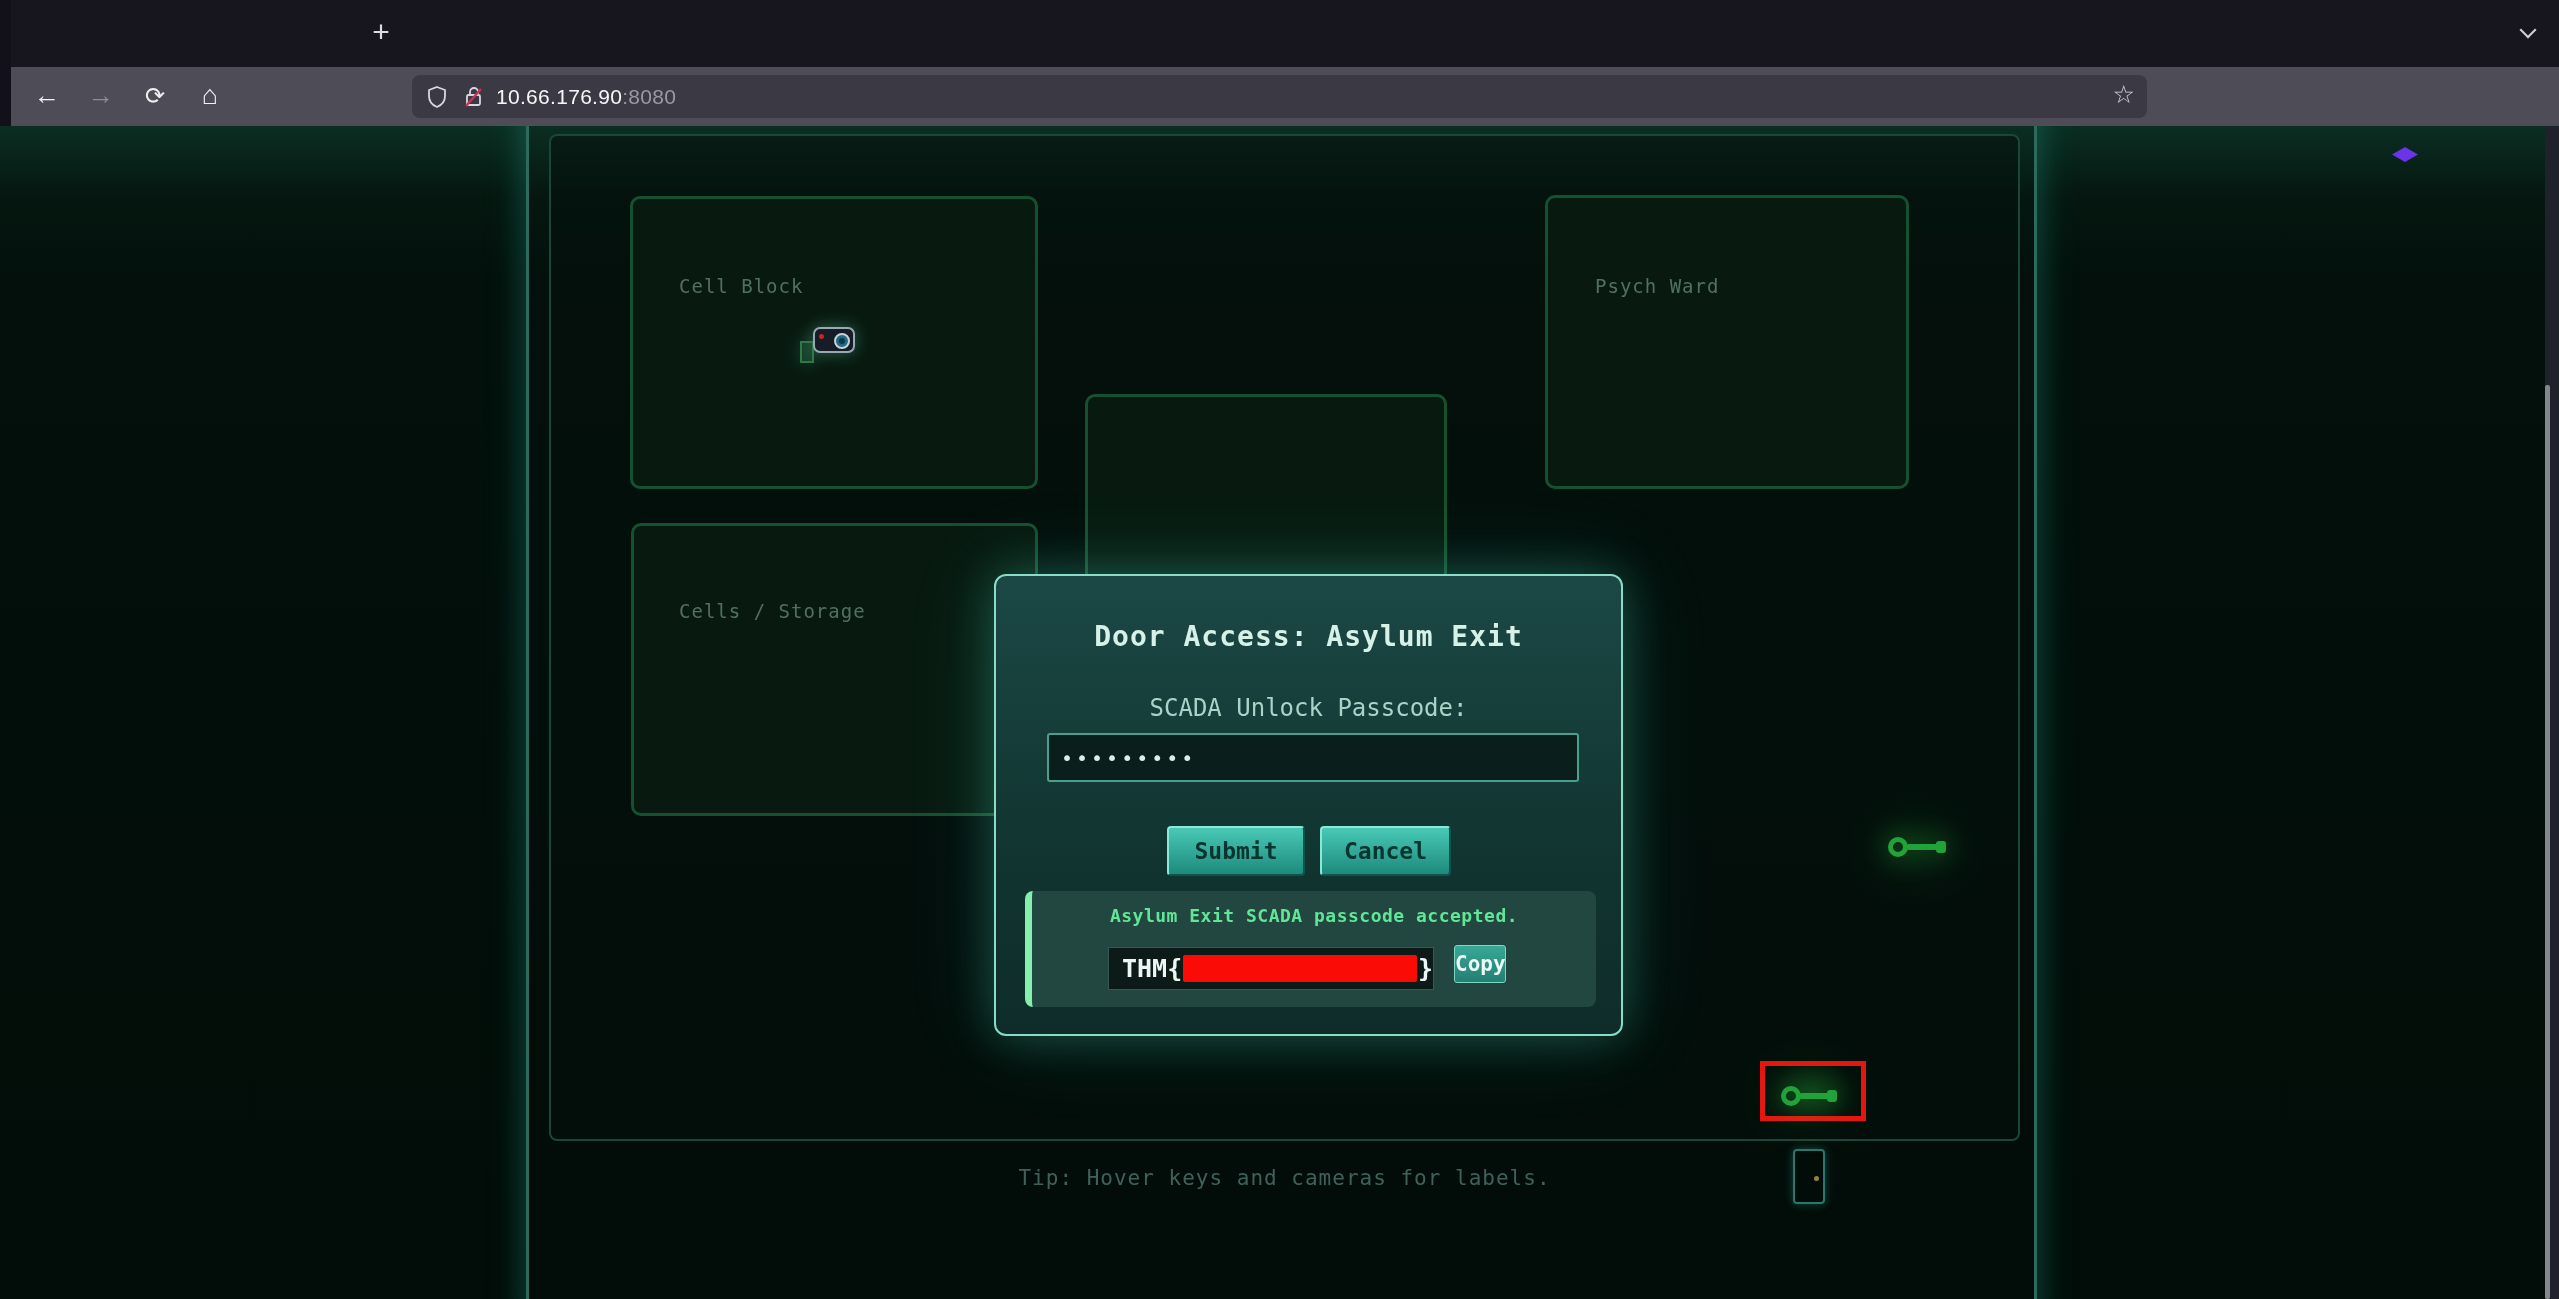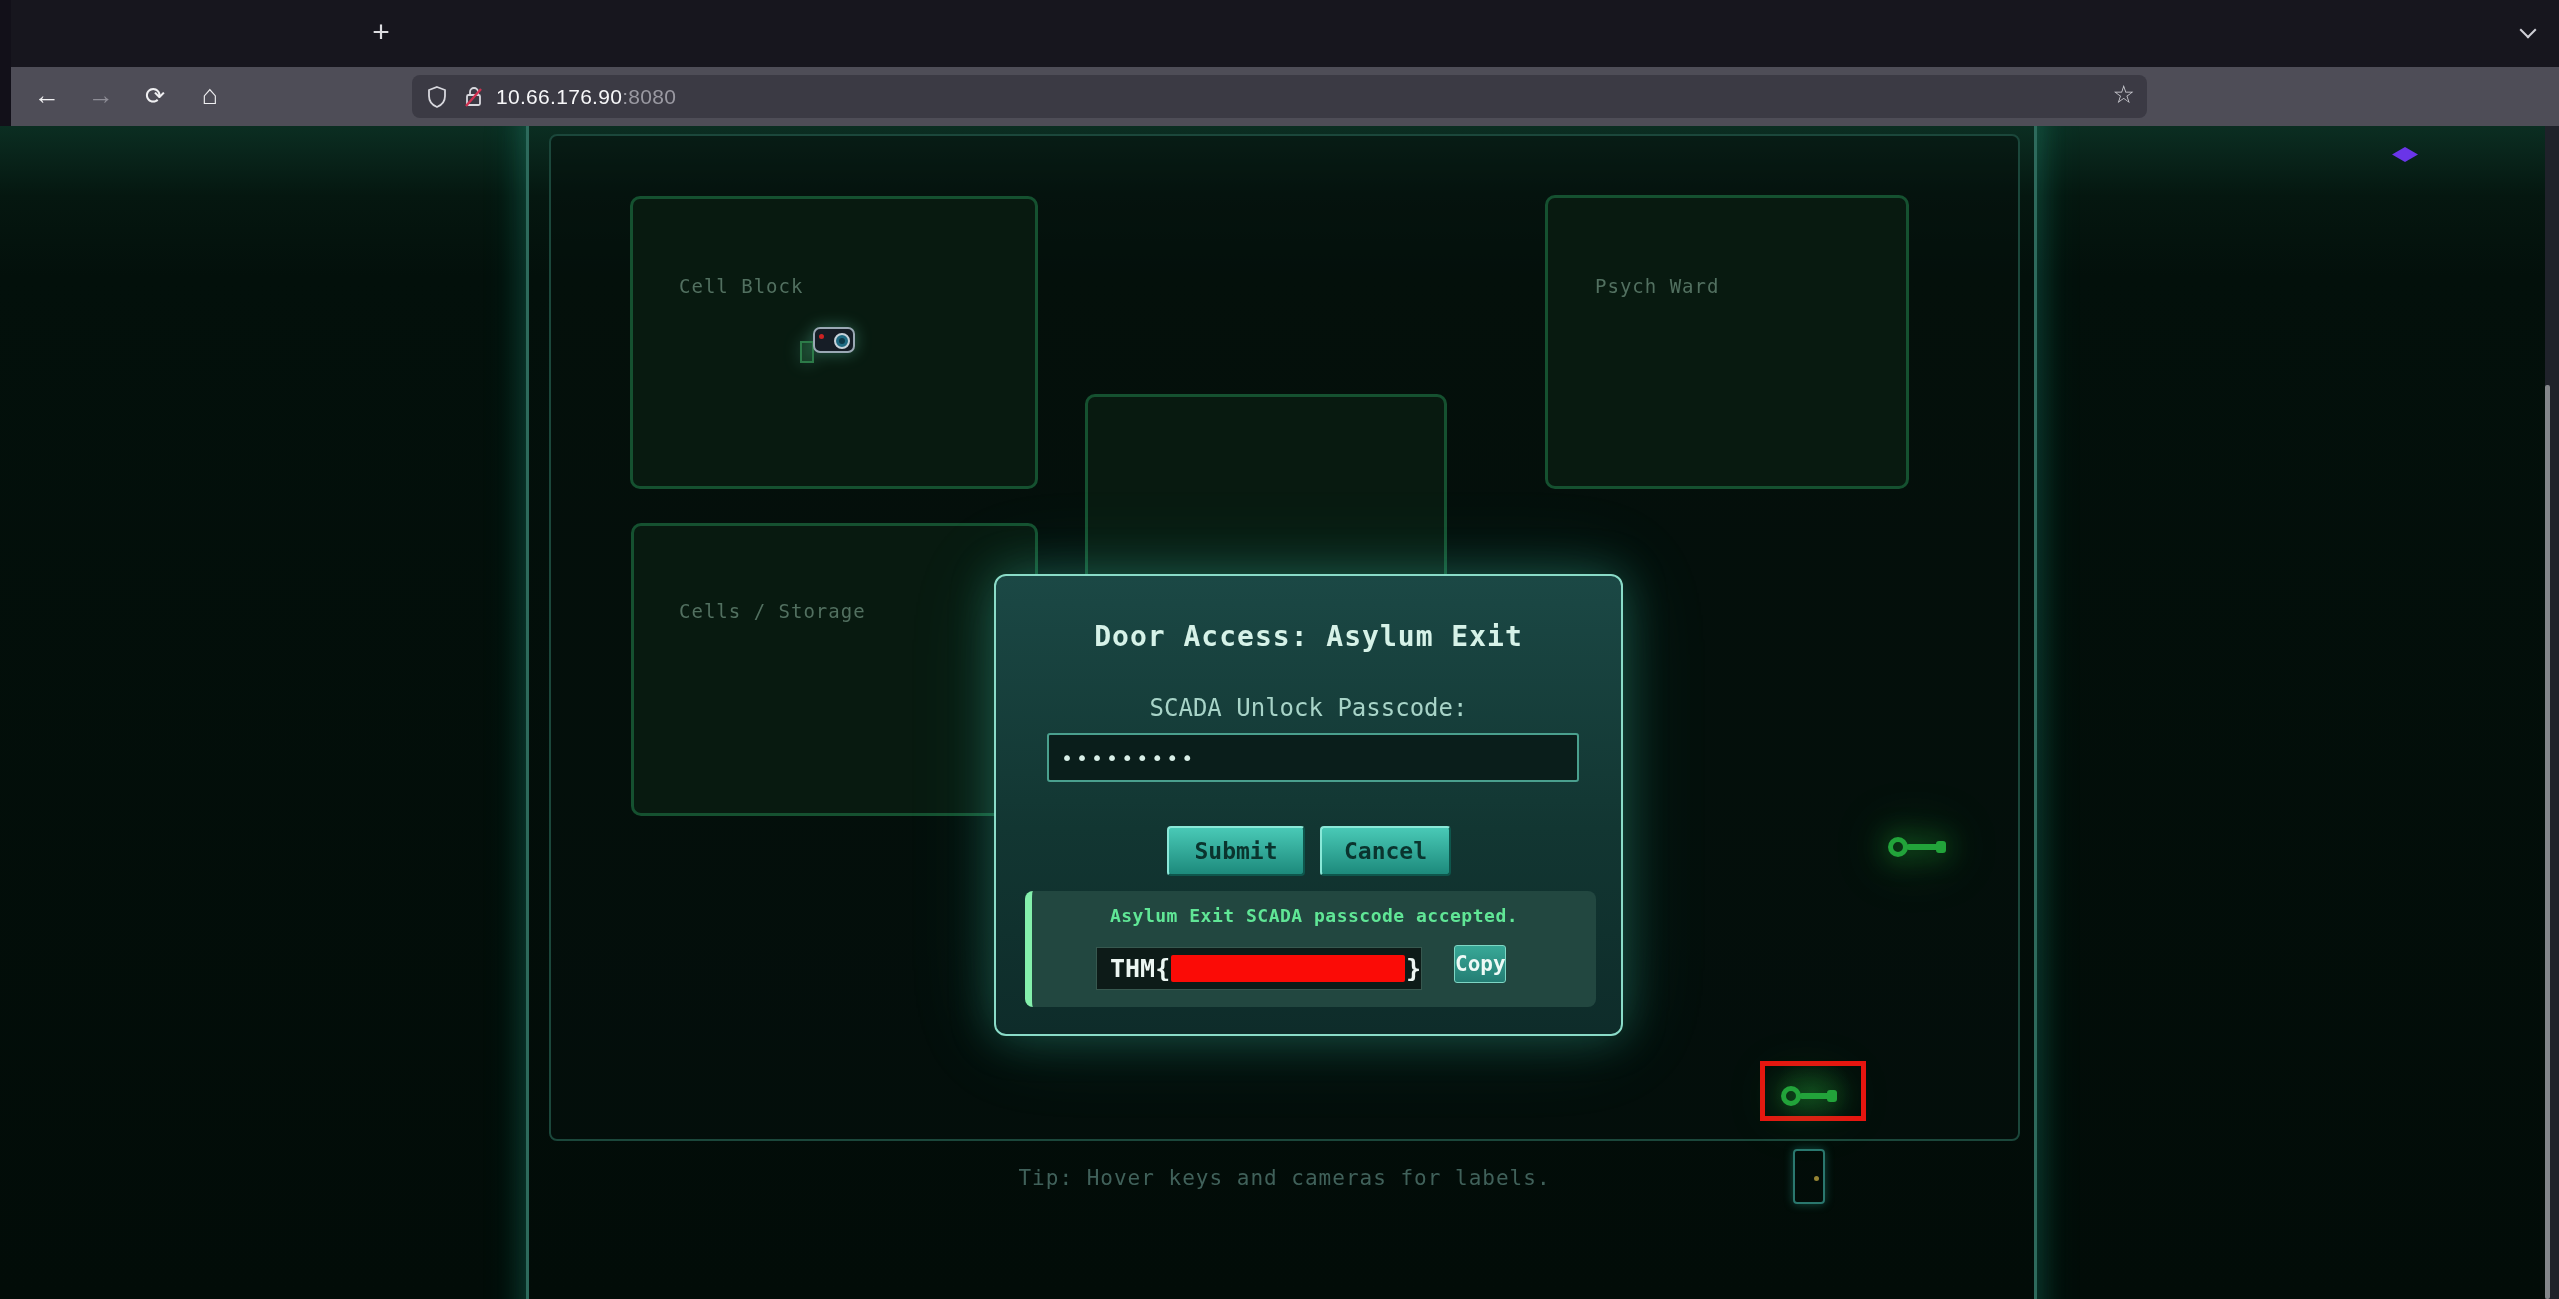--- a/index.html
+++ b/index.html
@@ -99,21 +99,21 @@
   .btn { position:absolute; top:250px; height:50px; font-family:"DejaVu Sans Mono", monospace;
     font-size:23px; font-weight:bold; color:#0a342e; text-align:center; line-height:46px;
     background:linear-gradient(180deg,#49c9b6,#1d8a7c); border-radius:4px;
     border:2px solid; border-color:#8ae8d8 #0e564c #0e564c #8ae8d8; }
   .btn-submit { left:171px; width:138px; }
   .btn-cancel { left:324px; width:131px; }
   .success { position:absolute; left:29px; top:315px; width:571px; height:116px;
     background:#224740; border-radius:8px; border-left:7px solid #84f0ac; }
   .success-msg { position:absolute; top:14px; width:100%; text-align:center;
     color:#60e696; font-size:18px; font-weight:bold; letter-spacing:0.5px; }
-  .flag-box { position:absolute; left:64px; top:56px; width:326px; height:43px;
+  .flag-box { position:absolute; left:76px; top:56px; width:326px; height:43px;
     background:#0d1b18; border:1px solid #37584f; display:flex; align-items:center; }
   .flag-text { color:#ecf6f2; font-size:25px; font-weight:bold; margin-left:13px; }
   .flag-redact { width:235px; height:27px; background:#fb0b06; border-radius:2px; margin:0 1px; }
   .copy-btn { position:absolute; left:422px; top:54px; width:52px; height:38px;
     background:linear-gradient(180deg,#38a897,#247e74); border:1px solid #7ed6c4; border-radius:3px;
     color:#eefaf6; font-size:21px; font-weight:bold; text-align:center; line-height:36px;
     font-family:"DejaVu Sans Mono", monospace; }
 </style>
 </head>
 <body>

